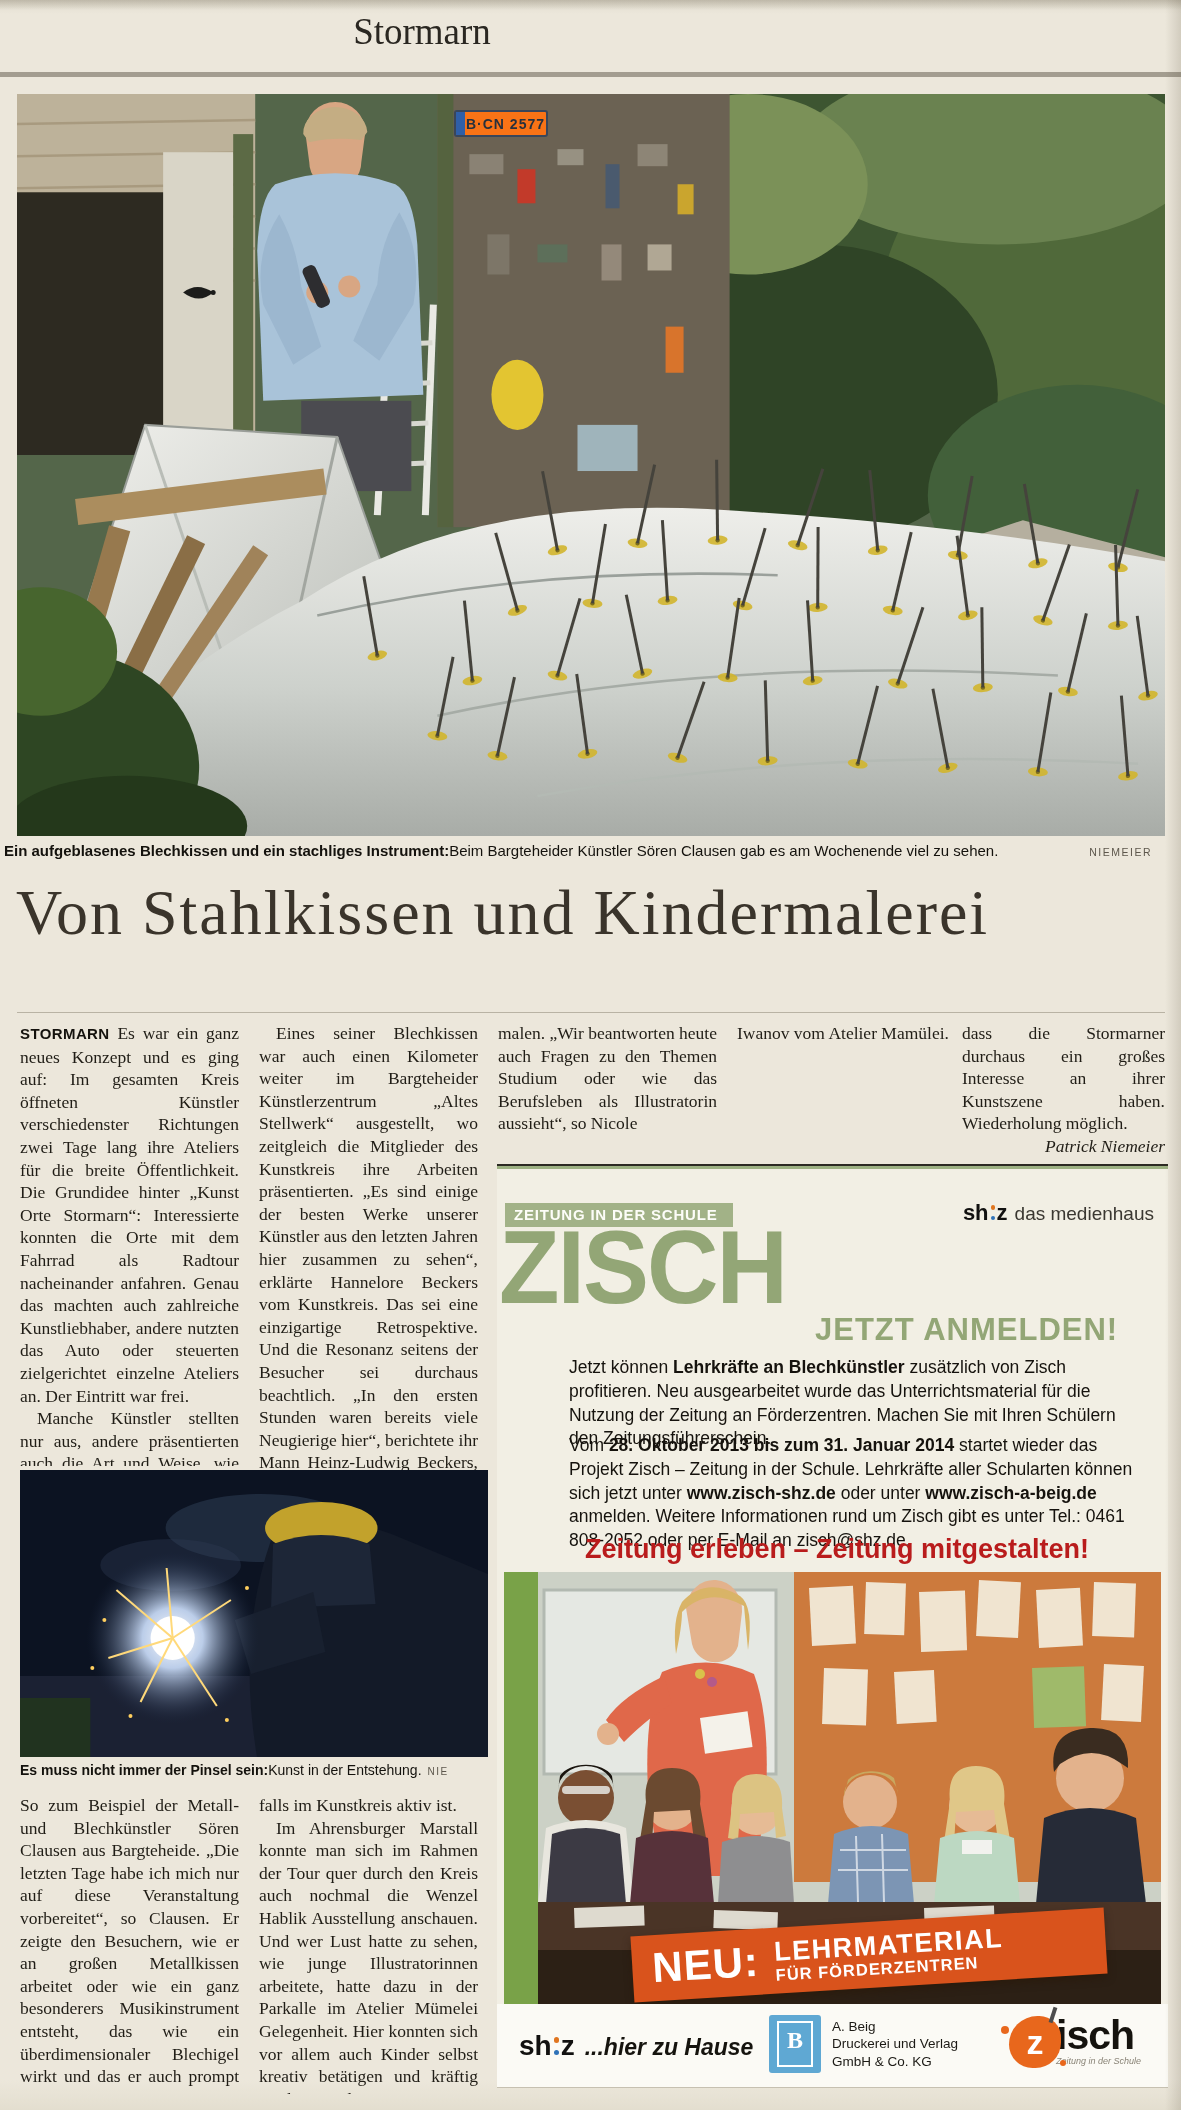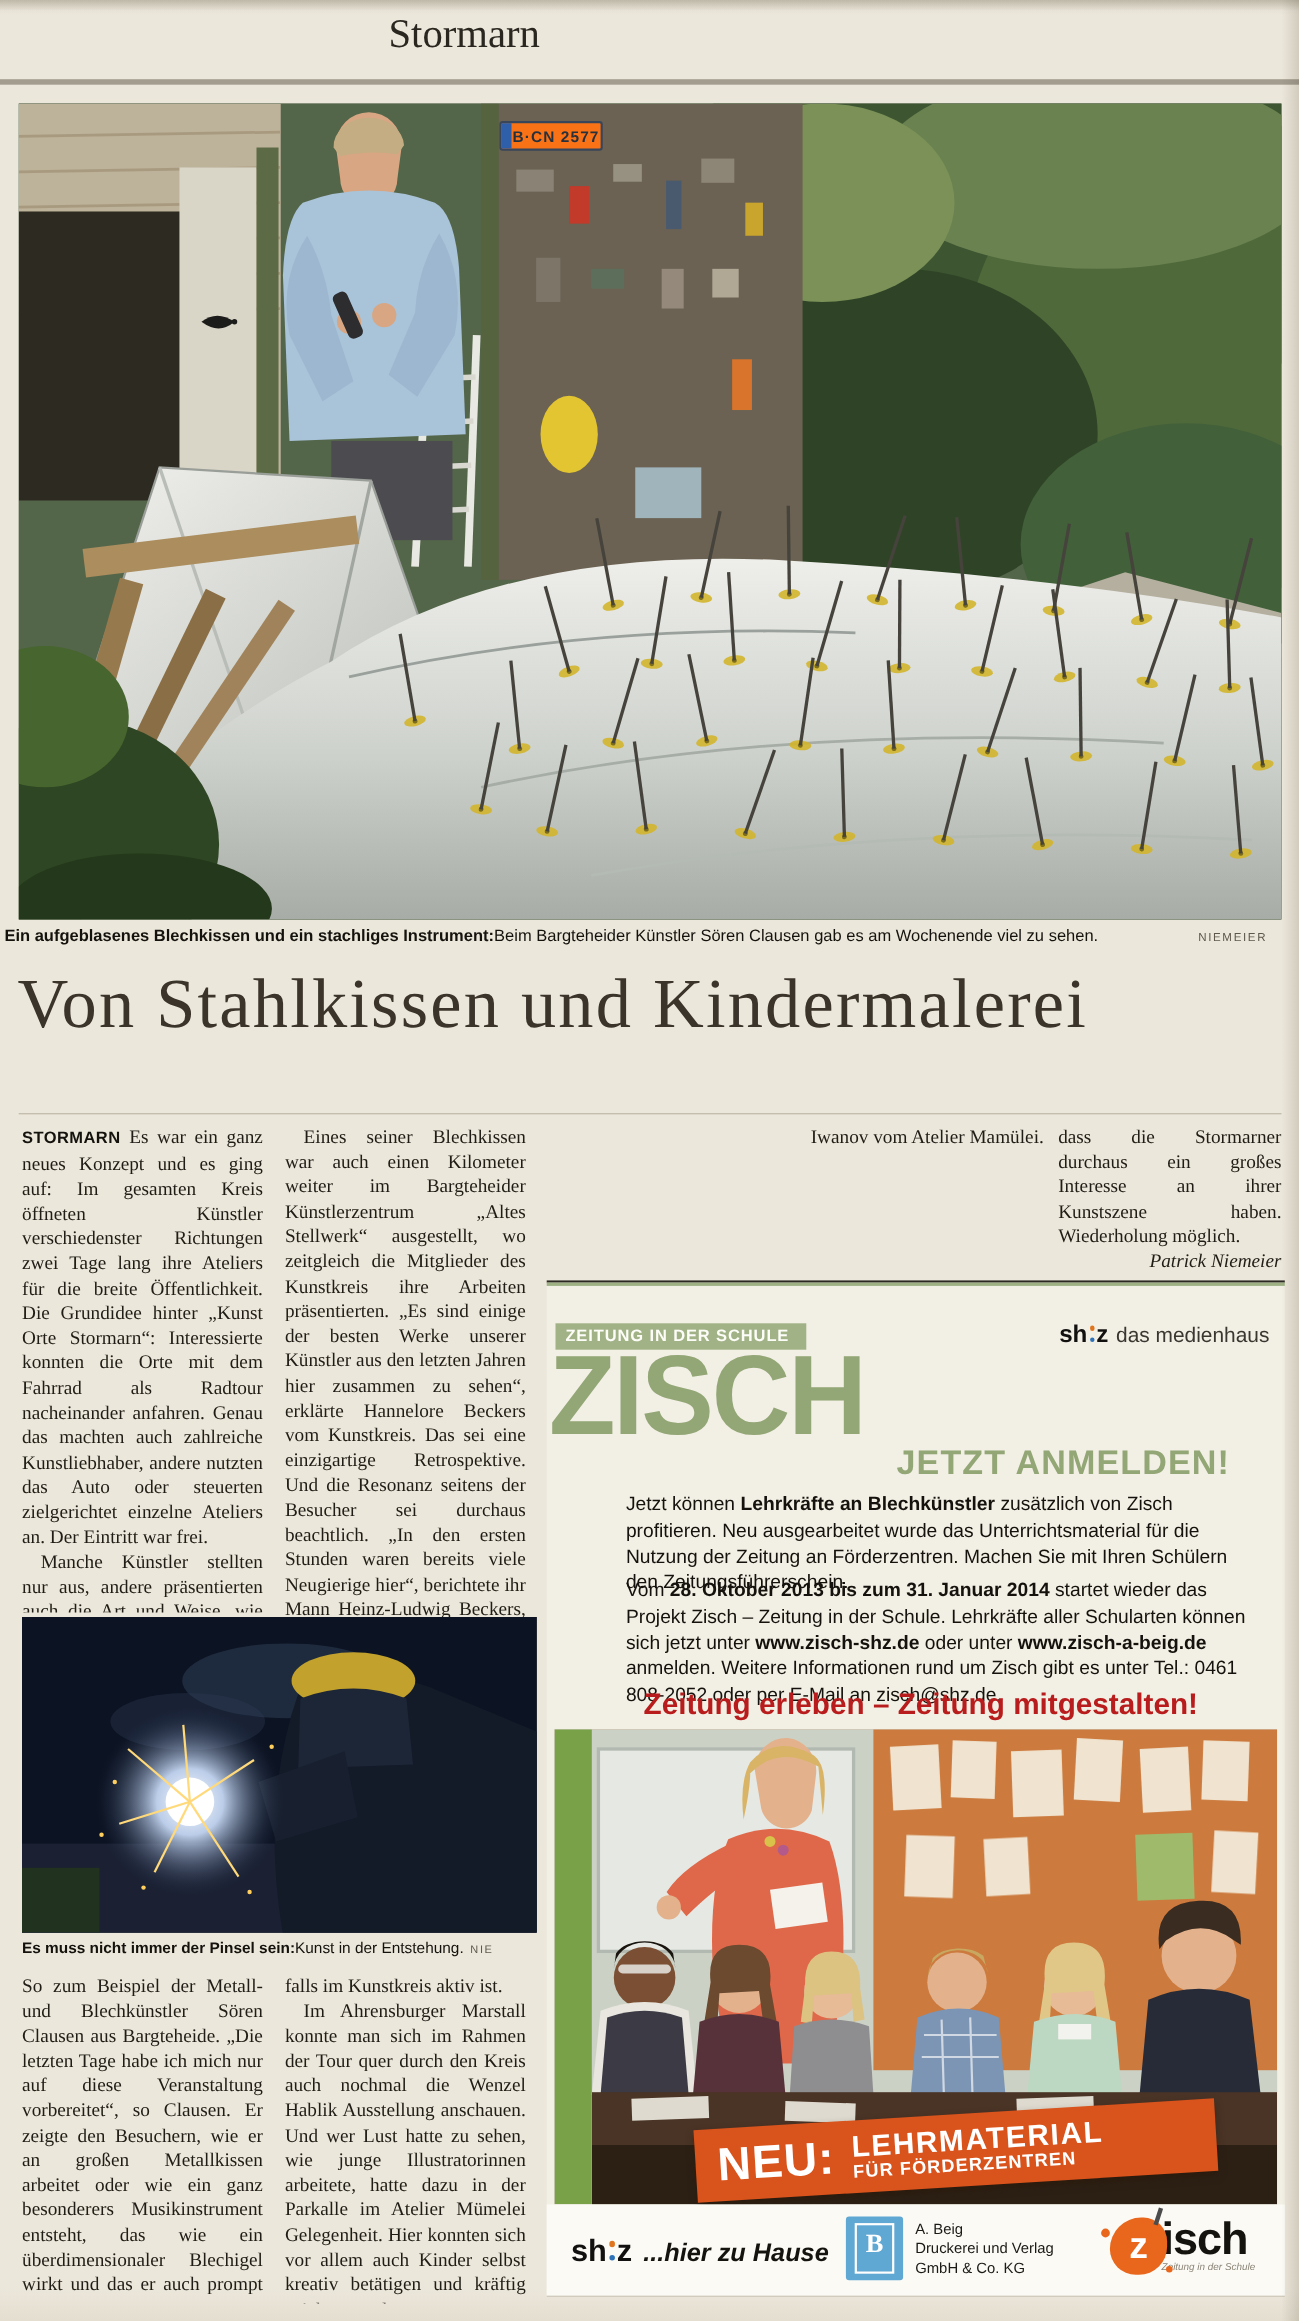--- a/index.html
+++ b/index.html
@@ -359,20 +359,23 @@
   <div class="col col1-top">
     <p class="bp"><b class="dateline">STORMARN</b>
       <span>Es war ein ganz neues Konzept und es ging auf: Im gesamten Kreis öffneten Künstler verschiedenster Richtungen zwei Tage lang ihre Ateliers für die breite Öffentlichkeit. Die Grundidee hinter „Kunst Orte Stormarn“: Interessierte konnten die Orte mit dem Fahrrad als Radtour nacheinander anfahren. Genau das machten auch zahlreiche Kunstliebhaber, andere nutzten das Auto oder steuerten zielgerichtet einzelne Ateliers an. Der Eintritt war frei.</span></p>
     <p class="bp ind">Manche Künstler stellten nur aus, andere präsentierten auch die Art und Weise, wie ihre Arbeiten entstehen.</p>
   </div>
 
   <div class="col col2-top">
     <p class="bp ind">Eines seiner Blechkissen war auch einen Kilometer weiter im Bargteheider Künstlerzentrum „Altes Stellwerk“ ausgestellt, wo zeitgleich die Mitglieder des Kunstkreis ihre Arbeiten präsentierten. „Es sind einige der besten Werke unserer Künstler aus den letzten Jahren hier zusammen zu sehen“, erklärte Hannelore Beckers vom Kunstkreis. Das sei eine einzigartige Retrospektive. Und die Resonanz seitens der Besucher sei durchaus beachtlich. „In den ersten Stunden waren bereits viele Neugierige hier“, berichtete ihr Mann Heinz-Ludwig Beckers, der eben-</p>
   </div>
 
+  <div class="col col3-top">
+    <p class="bp">malen. „Wir beantworten heute auch Fragen zu den Themen Studium oder wie das Berufsleben als Illustratorin aussieht“, so Nicole</p>
+  </div>
 
   <div class="col col4-top">
     <p class="bp">Iwanov vom Atelier Mamülei.</p>
   </div>
 
   <div class="col col5-top">
     <p class="bp">dass die Stormarner durchaus ein großes Interesse an ihrer Kunstszene haben. Wiederholung möglich.</p>
     <p class="bp byline">Patrick Niemeier</p>
   </div>
 

